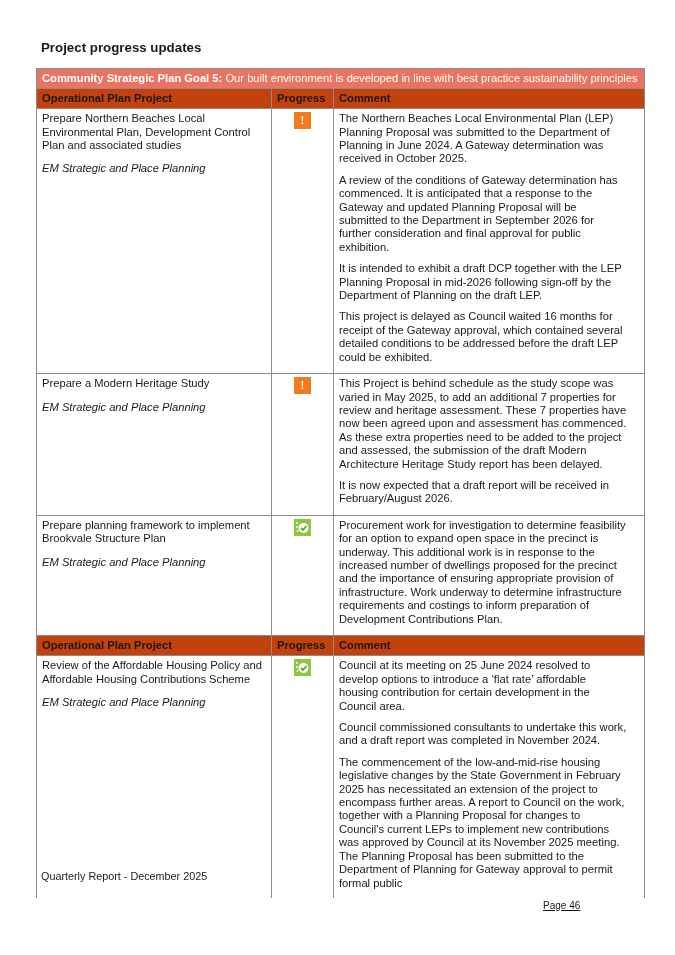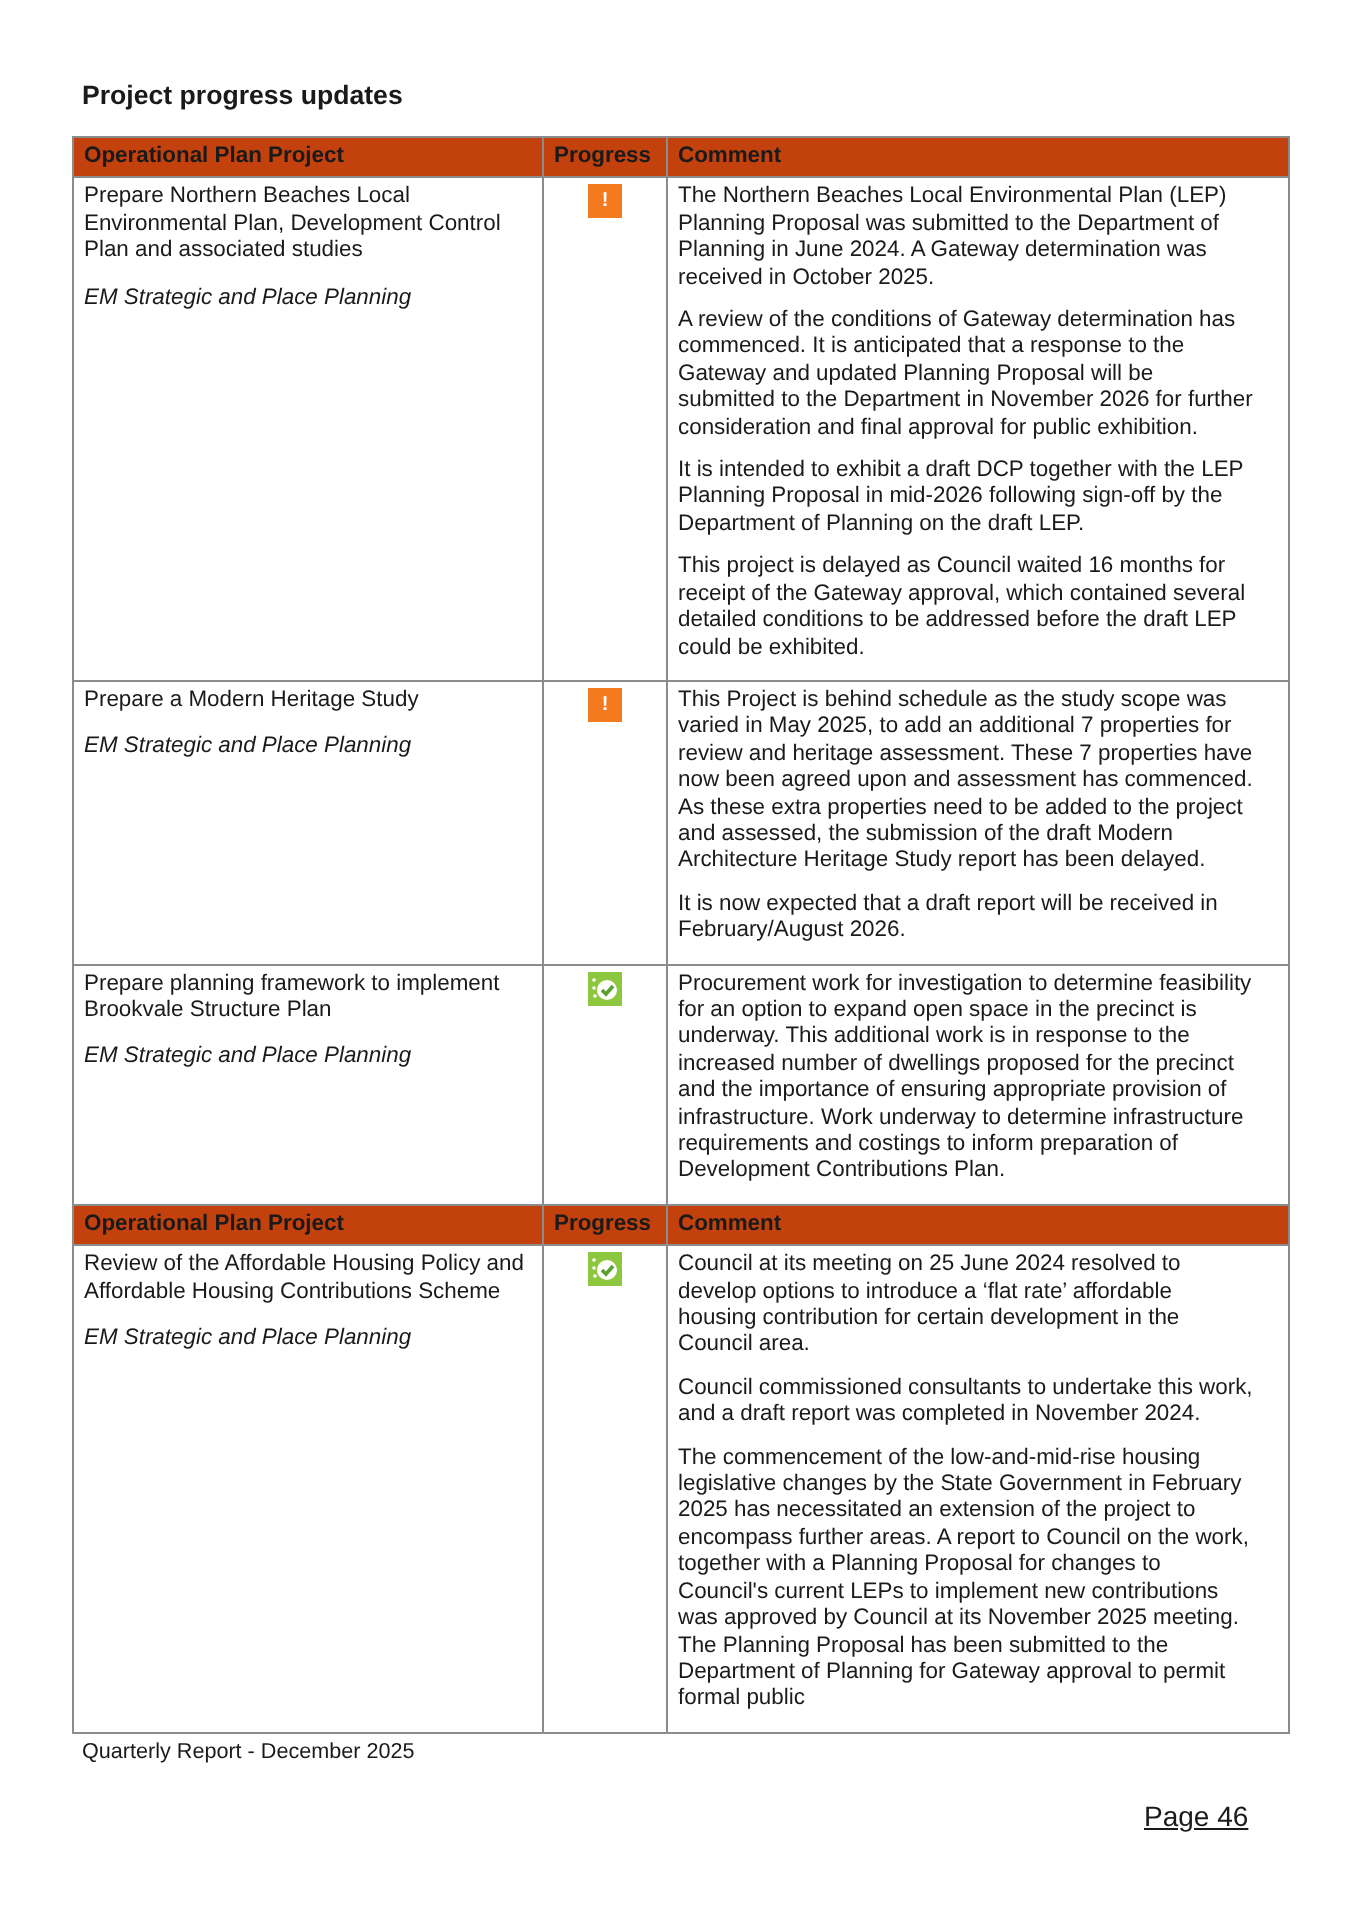--- a/index.html
+++ b/index.html
@@ -18,54 +18,57 @@
   td.progress-cell { text-align:center; padding-top:2px; }
   .proj-name { margin:0 0 10px 0; }
   .proj-owner { font-style:italic; margin:0; }
   .comment p { margin:0 11px 8px 0; }
   .comment p:last-child { margin-bottom:6px; }
   .icon-warn { display:inline-block; width:17px; height:17px; background:#f47a20;
                color:#fff; font-size:10px; line-height:17px; text-align:center; font-weight:bold; }
   .icon-ok { display:inline-block; width:17px; height:17px; background:#8dc63f; position:relative; }
   .icon-ok svg { position:absolute; left:0; top:0; }
   .footer-left { position:absolute; left:41px; top:870px; font-size:10.8px; }
-  .footer-right { position:absolute; left:572px; top:900px; font-size:14px;text-decoration:underline; }
+  .footer-right { position:absolute; left:543px; top:900px; font-size:10px;text-decoration:underline; }
   .clip { position:absolute; left:0; top:0; width:675px; height:898px; overflow:hidden; }
 </style>
 </head>
 <body>
 
 <div class="page-title">Project progress updates</div>
 
 <div class="clip">
 <table class="progress" style="top:68px;">
   <colgroup>
         <col class="col1">
         <col class="col2">
         <col class="col3">
       </colgroup>
 
   <tbody>
+        <tr class="goal-row">
+    <td colspan="3"><b>Community Strategic Plan Goal 5:</b><span> Our built environment is developed in line with best practice sustainability principles</span></td>
+  </tr>
   <tr class="head-row">
     <td>Operational Plan Project</td>
     <td>Progress</td>
     <td>Comment</td>
   </tr>
 
   <tr>
     <td>
       <p class="proj-name">Prepare Northern Beaches Local Environmental Plan, Development Control Plan and associated studies</p>
       <p class="proj-owner">EM Strategic and Place Planning</p>
     </td>
     <td class="progress-cell">
       <span class="icon-warn">!</span>
     </td>
     <td class="comment">
       <p>The Northern Beaches Local Environmental Plan (LEP) Planning Proposal was submitted to the Department of Planning in June 2024. A Gateway determination was received in October 2025.</p>
-      <p>A review of the conditions of Gateway determination has commenced. It is anticipated that a response to the Gateway and updated Planning Proposal will be submitted to the Department in November 2026 for further consideration and final approval for public exhibition.</p>
+      <p>A review of the conditions of Gateway determination has commenced. It is anticipated that a response to the Gateway and updated Planning Proposal will be submitted to the Department in September 2026 for further consideration and final approval for public exhibition.</p>
       <p>It is intended to exhibit a draft DCP together with the LEP Planning Proposal in mid-2026 following sign-off by the Department of Planning on the draft LEP.</p>
       <p>This project is delayed as Council waited 16 months for receipt of the Gateway approval, which contained several detailed conditions to be addressed before the draft LEP could be exhibited.</p>
     </td>
   </tr>
 
   <tr>
     <td>
       <p class="proj-name">Prepare a Modern Heritage Study</p>
       <p class="proj-owner">EM Strategic and Place Planning</p>
     </td>

